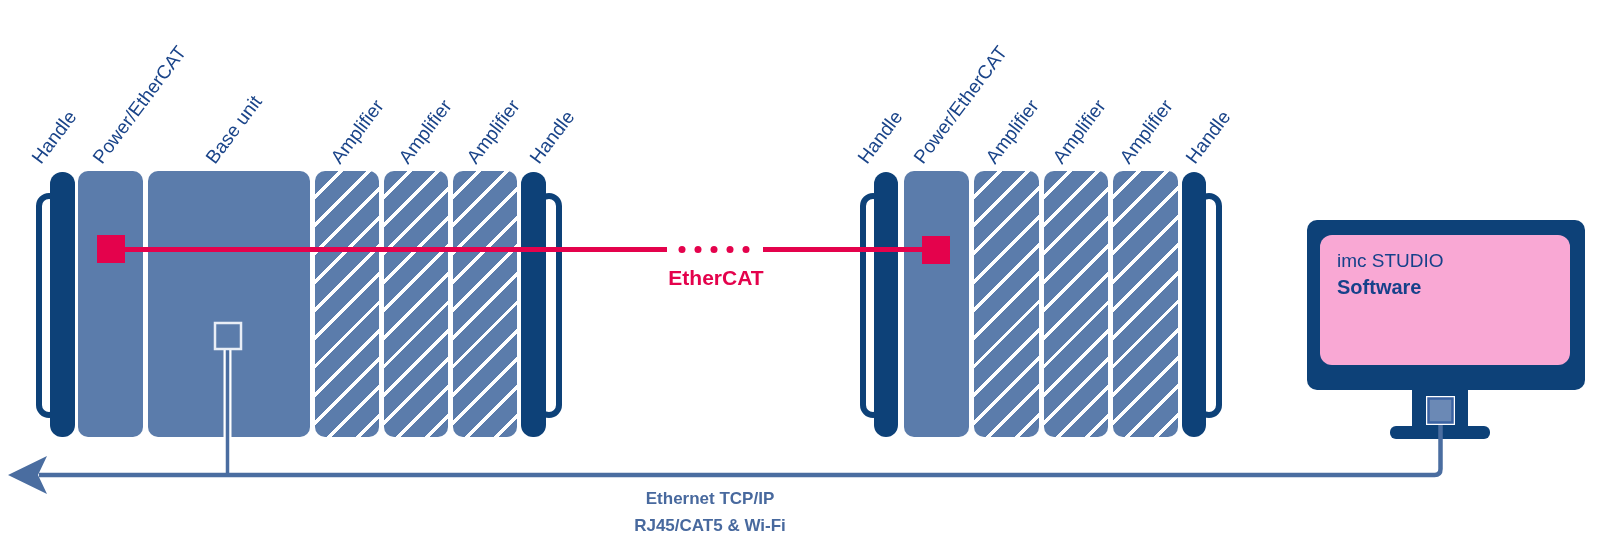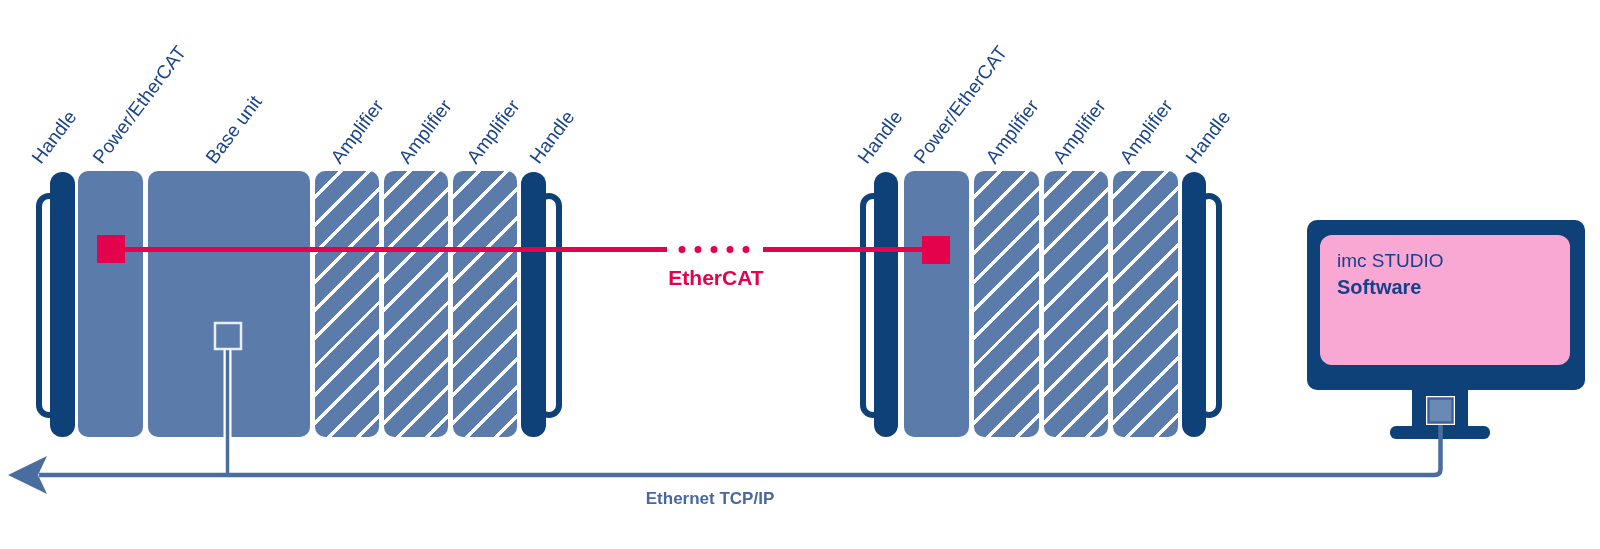--- a/index.html
+++ b/index.html
@@ -81,20 +81,21 @@
   <div class="mod-label" style="left:1066px;">Amplifier</div>
   <div class="mod-label" style="left:1133px;">Amplifier</div>
   <div class="mod-label" style="left:1199px;">Handle</div>
 
   <div class="ethercat-text">
     <div>EtherCAT</div>
   </div>
 
   <div class="ethernet-text">
     <div>Ethernet TCP/IP</div>
+    <div>RJ45/CAT5 &amp; Wi-Fi</div>
   </div>
 
   <div class="monitor-frame">
     <div class="monitor-screen">
       <div class="screen-line1">imc STUDIO</div>
       <div class="screen-line2">Software</div>
     </div>
   </div>
   <div class="monitor-pedestal"></div>
   <div class="monitor-base"></div>

